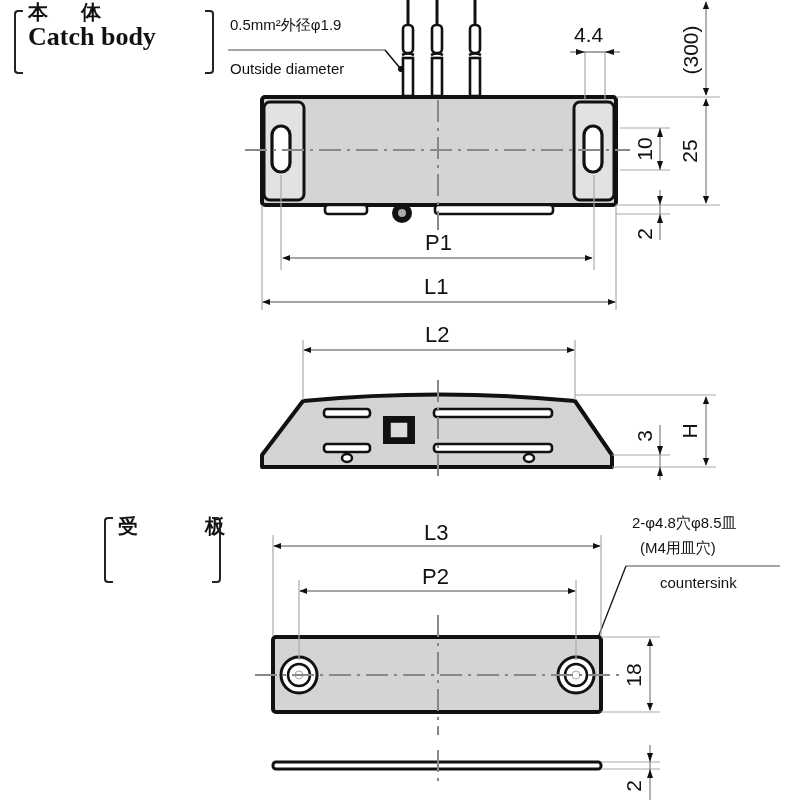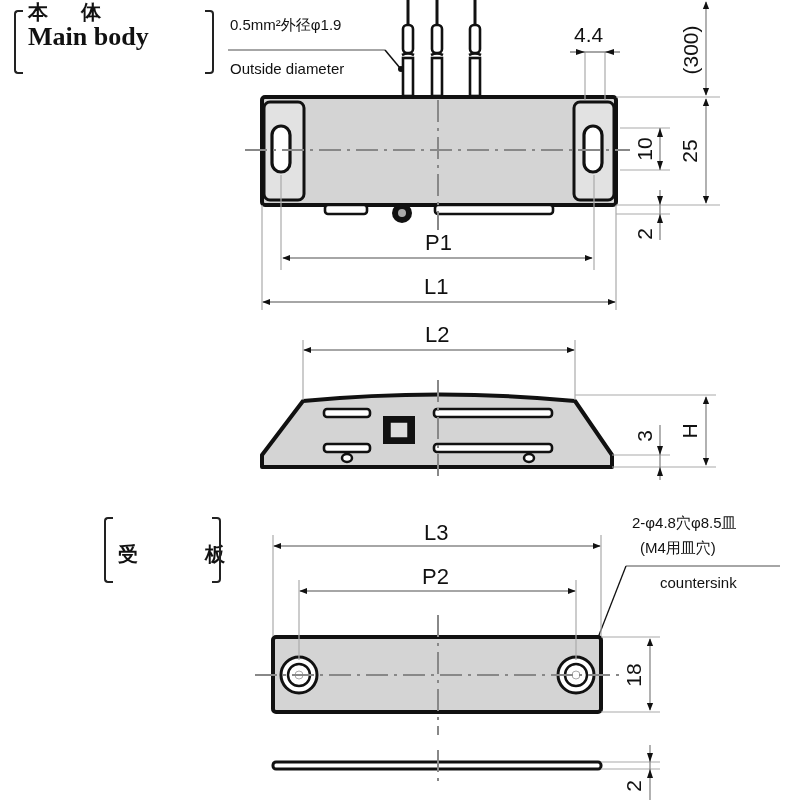--- a/index.html
+++ b/index.html
@@ -23,26 +23,26 @@
   .bracket { position: absolute; border: 2.5px solid #222; width: 7px; }
   .bracket.l { border-right: none; border-radius: 4px 0 0 4px; }
   .bracket.r { border-left: none; border-radius: 0 4px 4px 0; }
 </style>
 </head>
 <body>
 
 <div class="bracket l" style="left:14px; top:10px; height:60px;"></div>
 <div class="title-box" style="left:28px; top:2px;font-family:Liberation Serif, serif;">
   <div class="jp">本 体</div>
-  <div class="en">Main body</div>
+  <div class="en">Catch body</div>
 </div>
 <div class="bracket r" style="left:205px; top:10px; height:60px;"></div>
 
 <div class="bracket l" style="left:104px; top:517px; height:62px;"></div>
-<div class="title-box" style="left:118px; top:516px;margin-top:28px;">
+<div class="title-box" style="left:118px; top:516px;">
   <div class="jp" style="letter-spacing:30px;">受 板</div>
 </div>
 <div class="bracket r" style="left:212px; top:517px; height:62px;"></div>
 
 <svg width="800" height="800" viewBox="0 0 800 800">
   <defs>
     <marker id="ar" viewBox="0 0 10 10" refX="9" refY="5" markerWidth="9" markerHeight="6" orient="auto-start-reverse">
       <path d="M0,1 L10,5 L0,9 z" class="arrow"></path>
     </marker>
   </defs>

